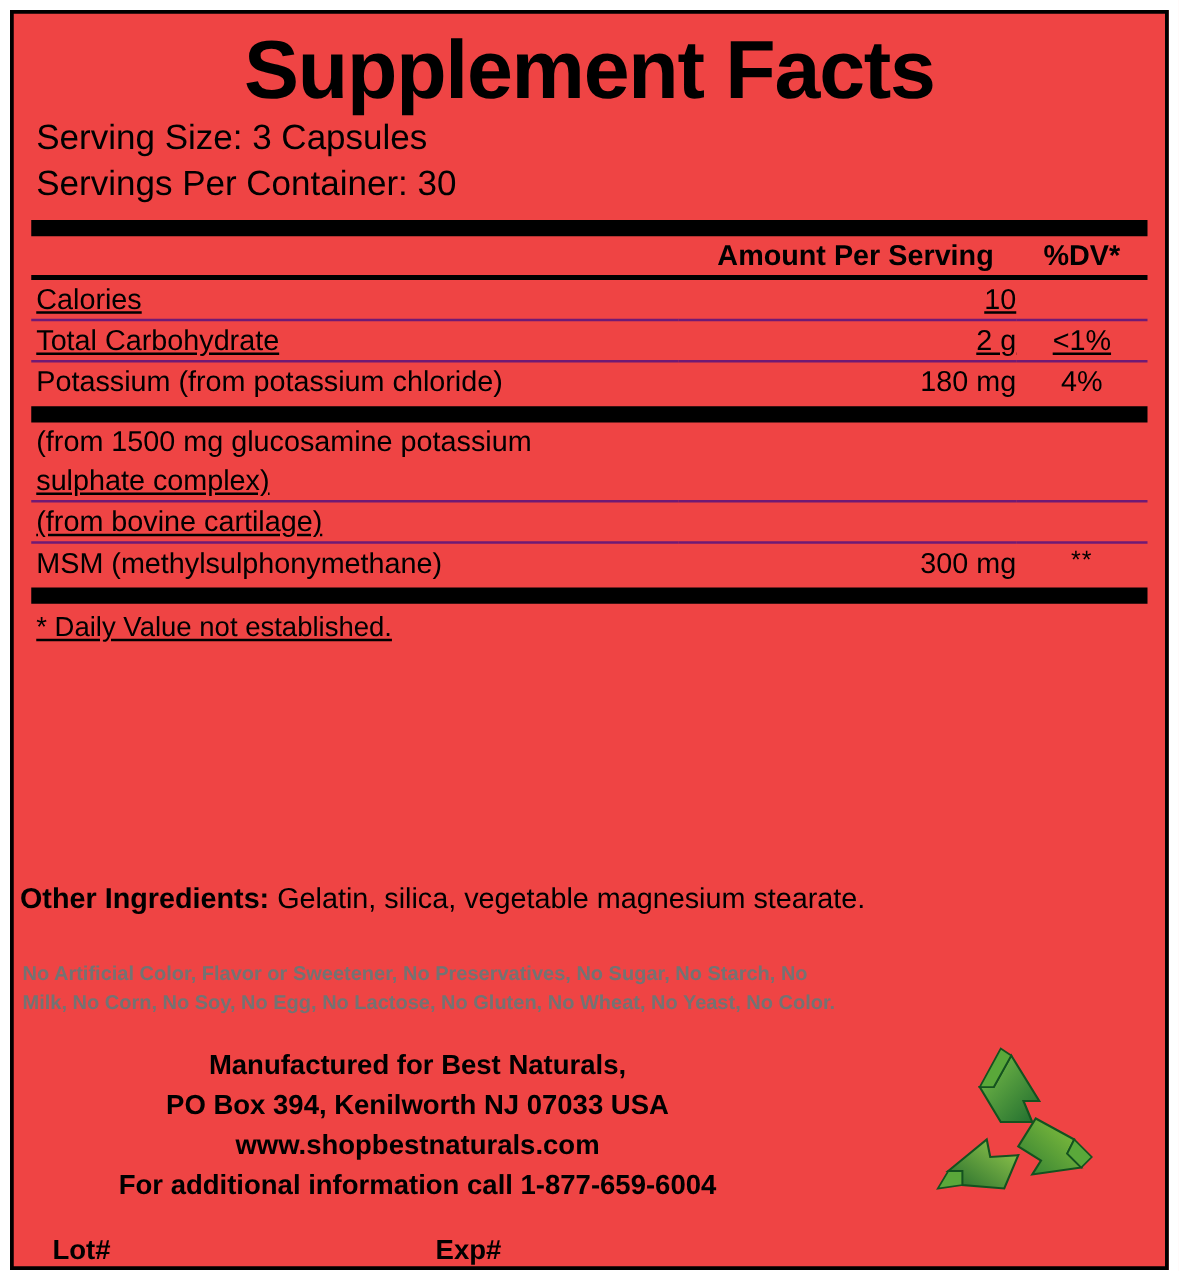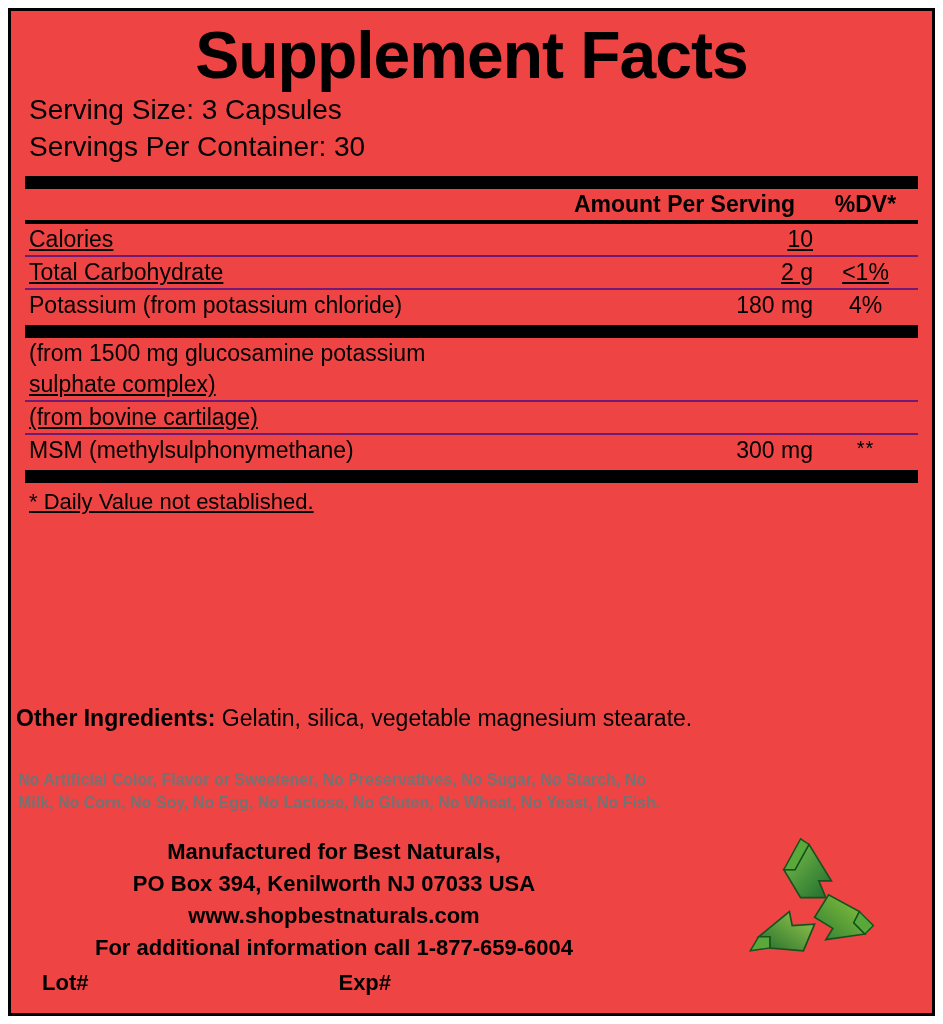--- a/index.html
+++ b/index.html
@@ -125,25 +125,26 @@
   }
   .footer-text {
     text-align: center;
     font-size: 22px;
     font-weight: bold;
     line-height: 1.45;
     width: 640px;
     margin-left: 0;
   }
   .lot-row {
-    margin-top: 6px;
+    margin-top: 23px;
     font-size: 22px;
     font-weight: bold;
     width: 640px;
     display: flex;
+    gap: 10px;
   }
   .lot-row .lot { margin-left: 28px; }
   .lot-row .exp { margin-left: 250px; }
 
   .recycle {
     position: absolute;
     right: 40px;
     top: 0px;
     width: 160px;
     height: 140px;
@@ -231,21 +232,21 @@
   </div>
 
   <div style="position:absolute; left:14px; top:690px; width:915px;">
     <div class="other-ing">
       <b>Other Ingredients:</b>
       <span>Gelatin, silica, vegetable magnesium stearate.</span>
     </div>
 
     <div class="free-claims">
       <div>No Artificial Color, Flavor or Sweetener, No Preservatives, No Sugar, No Starch, No</div>
-      <div>Milk, No Corn, No Soy, No Egg, No Lactose, No Gluten, No Wheat, No Yeast, No Fish.</div>
+      <div>Milk, No Corn, No Soy, No Egg, No Lactose, No Gluten, No Wheat, No Yeast, No Color.</div>
     </div>
 
     <div class="footer">
       <div class="footer-text">Manufactured for Best Naturals,</div>
       <div class="footer-text">PO Box 394, Kenilworth NJ 07033 USA</div>
       <div class="footer-text">www.shopbestnaturals.com</div>
       <div class="footer-text">For additional information call 1-877-659-6004</div>
       <div class="lot-row">
         <span class="lot">Lot#</span>
         <span class="exp">Exp#</span>

